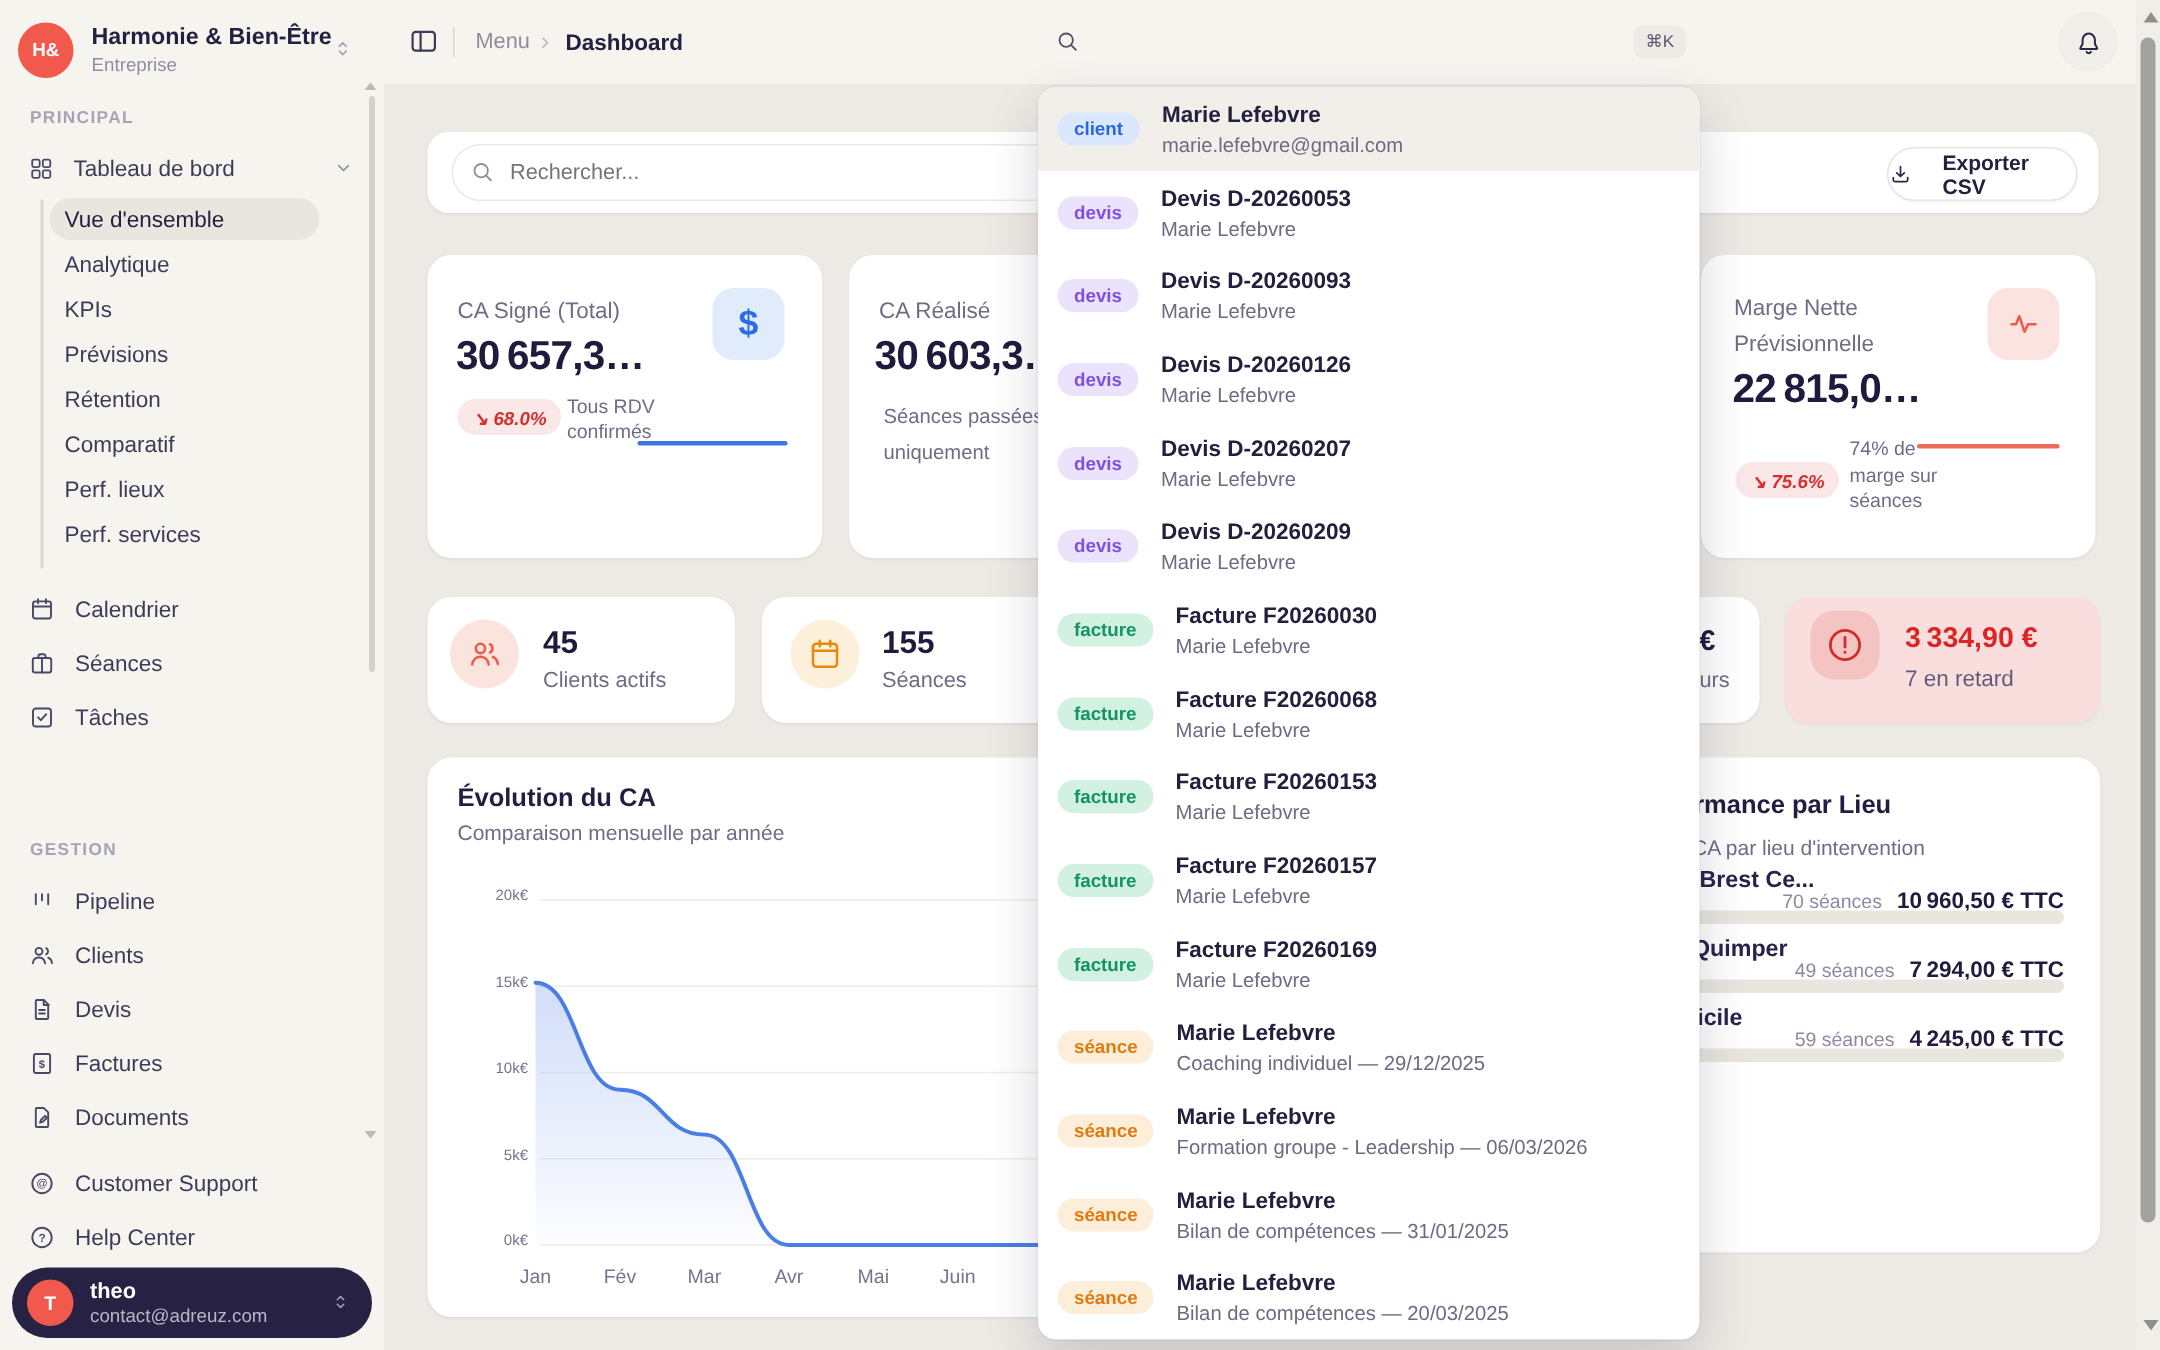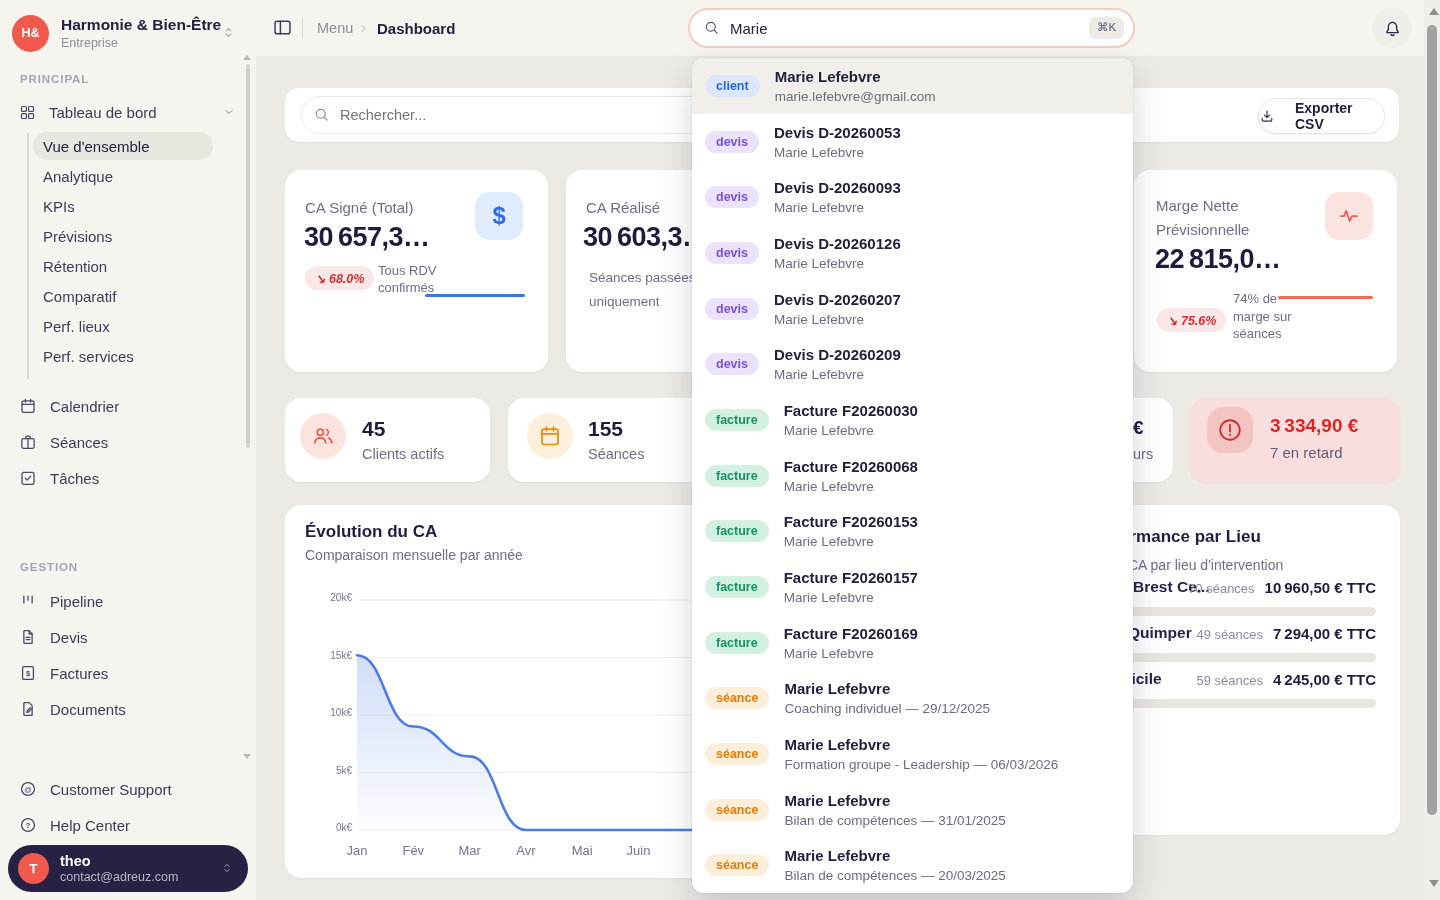--- a/index.html
+++ b/index.html
@@ -57,21 +57,21 @@
   .sr-title { font-size:15px; font-weight:bold; color:#23203e; line-height:1.2; white-space:nowrap; }
   .sr-sub { font-size:13.5px; color:#6e6b80; margin-top:3px; white-space:nowrap; }
 
   
   .ytick { position:absolute; width:57px; text-align:right; font-size:10px; color:#76738c; }
   .xtick { position:absolute; width:50px; text-align:center; font-size:13px; color:#76738c; }
   .loc-row { position:absolute; width:290px; height:40px; }
   .loc-name { position:absolute; top:0; font-size:15.5px; font-weight:bold; color:#27234a; white-space:nowrap; }
   .loc-right { position:absolute; right:0; top:1px; display:flex; align-items:baseline; gap:10px; white-space:nowrap; }
   .loc-seances { font-size:13px; color:#8c89a0; }
-  .loc-amount { font-size:15px; font-weight:bold; color:#201c3e; }
+  .loc-amount { font-size:15px; font-weight:bold; color:#201c3e;margin-top:13px; }
   .loc-track { position:absolute; left:0; top:29px; width:290px; height:9px; border-radius:5px; background:#e9e6e0; overflow:hidden; }
   .loc-bar { height:100%; border-radius:5px; }
 
   
   .tri-up { width:0; height:0; border-left:5px solid transparent; border-right:5px solid transparent; border-bottom:7px solid #8f8f8c; }
   .tri-down { width:0; height:0; border-left:5px solid transparent; border-right:5px solid transparent; border-top:7px solid #8f8f8c; }
   .tri-up.sm { border-left-width:4px; border-right-width:4px; border-bottom:5px solid #bdbab4; }
   .tri-down.sm { border-left-width:4px; border-right-width:4px; border-top:5px solid #bdbab4; }
 </style>
 </head>
@@ -161,20 +161,31 @@
           <span class="nico">
             <svg width="18" height="18" viewBox="0 0 24 24" fill="none" stroke="currentColor" stroke-width="1.7" stroke-linecap="round" stroke-linejoin="round">
               <path d="M6.5 5.5v9M12 5.5v5.5M17.5 5.5v9"></path>
             </svg>
           </span>
           <span>Pipeline</span>
         </div>
         <div class="nav-item">
           <span class="nico">
             <svg width="18" height="18" viewBox="0 0 24 24" fill="none" stroke="currentColor" stroke-width="1.7" stroke-linecap="round" stroke-linejoin="round">
+              <circle cx="9.3" cy="8.3" r="3.1"></circle>
+              <path d="M3.8 19c.5-3.4 2.9-5.2 5.5-5.2s5 1.8 5.5 5.2"></path>
+              <path d="M15.7 5.5a3.1 3.1 0 0 1 0 5.5"></path>
+              <path d="M17.6 14c1.9.7 3 2.3 3.3 4.8"></path>
+            </svg>
+          </span>
+          <span>Clients</span>
+        </div>
+        <div class="nav-item">
+          <span class="nico">
+            <svg width="18" height="18" viewBox="0 0 24 24" fill="none" stroke="currentColor" stroke-width="1.7" stroke-linecap="round" stroke-linejoin="round">
               <path d="M6.5 4.5a1 1 0 0 1 1-1h6l4 4v12a1 1 0 0 1-1 1h-9a1 1 0 0 1-1-1v-15z"></path>
               <path d="M13.5 3.5V8H18M9.5 12.5h5M9.5 15.5h5"></path>
             </svg>
           </span>
           <span>Devis</span>
         </div>
         <div class="nav-item">
           <span class="nico">
             <svg width="18" height="18" viewBox="0 0 24 24" fill="none" stroke="currentColor" stroke-width="1.7" stroke-linecap="round" stroke-linejoin="round">
               <rect x="4.8" y="3.5" width="14.4" height="17" rx="1.6"></rect>
@@ -243,21 +254,20 @@
     </span>
   <div class="abs" style="left:302px; top:18px; width:1px; height:20px; background:#dcd9d3;"></div>
   <span class="abs crumb-menu" style="left:317px; top:20px;">Menu</span>
   <span class="abs" style="left: 357px; top: 22px; color: rgb(179, 176, 188); display: inline-flex;">
       <svg width="13" height="13" viewBox="0 0 24 24" fill="none" stroke="currentColor" stroke-width="1.7" stroke-linecap="round" stroke-linejoin="round">
         <path d="M9.3 6.5l5.5 5.5-5.5 5.5"></path>
       </svg>
     </span>
   <span class="abs crumb-page" style="left:377px; top:20px;">Dashboard</span>
 
-  <input class="search-input" value="Marie" style="">
   <span class="abs" style="left: 703px; top: 19px; color: rgb(85, 81, 107); display: inline-flex;">
       <svg width="17" height="17" viewBox="0 0 24 24" fill="none" stroke="currentColor" stroke-width="1.7" stroke-linecap="round" stroke-linejoin="round">
         <circle cx="11" cy="11" r="6.3"></circle>
         <path d="M15.7 15.7L20 20"></path>
       </svg>
     </span>
   <span class="kbd">⌘K</span>
 
   <div class="bell-btn">
     <span style="display: inline-flex;">

